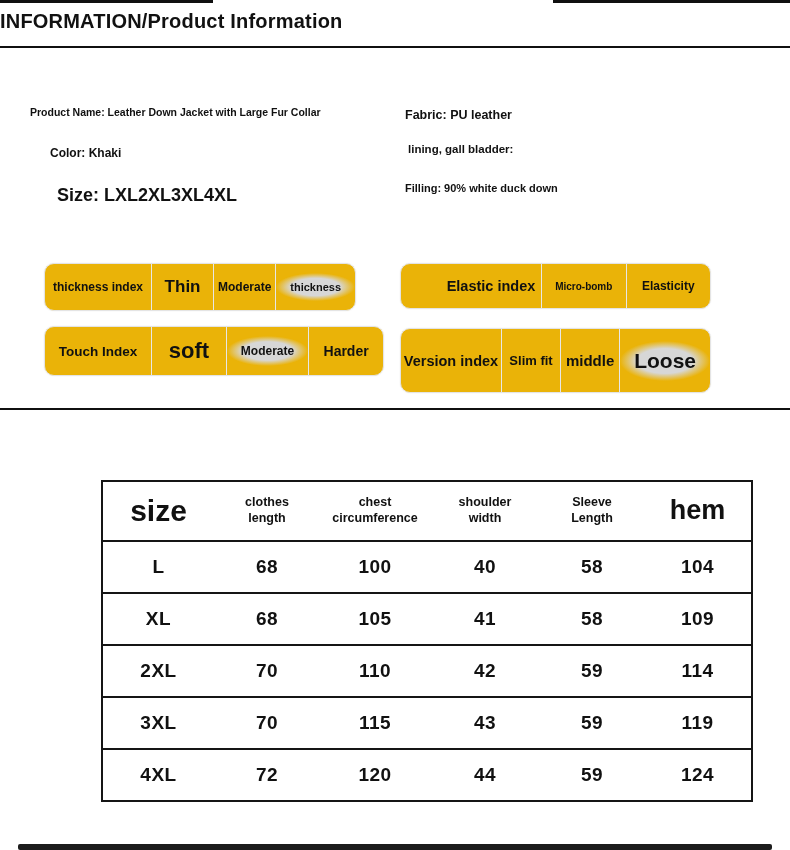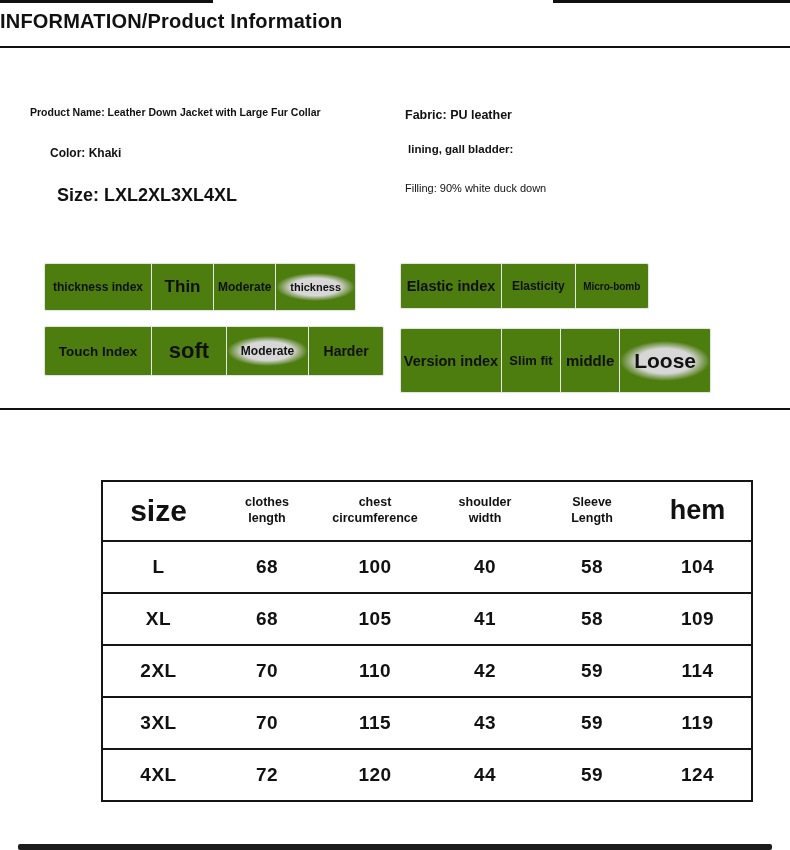--- a/index.html
+++ b/index.html
@@ -20,35 +20,35 @@
     text-align: left; font-size: 20px; font-weight: bold; letter-spacing: 0.2px;
   }
   .title-underline { position: absolute; top: 46px; left: 0; width: 100%; height: 2px; background: #101010; }
 
   
   .prod-name  { position: absolute; left: 30px;  top: 106px; font-size: 10.5px; font-weight: bold; }
   .prod-color { position: absolute; left: 50px;  top: 146px; font-size: 12px;   font-weight: bold; }
   .prod-size  { position: absolute; left: 57px;  top: 185px; font-size: 18px;   font-weight: bold; text-align: right; }
   .prod-fabric  { position: absolute; left: 405px; top: 108px; font-size: 12.5px; font-weight: bold; }
   .prod-lining  { position: absolute; left: 408px; top: 143px; font-size: 11.5px; font-weight: bold; }
-  .prod-filling { position: absolute; left: 405px; top: 182px; font-size: 11px;   font-weight: normal; }
+  .prod-filling { position: absolute; left: 405px; top: 182px; font-size: 11px;   font-weight: bold; }
 
   
   .index-box {
     position: absolute; display: flex; align-items: stretch;
-    border: 1px solid #e4e4e4; border-radius: 2px; background: #4d7c0f;
+    border: 1px solid #e4e4e4; border-radius: 10px; background: #eab308;
     box-shadow: 0 0 0 1px rgba(0,0,0,0.015);
   }
   .idx-label, .idx-cell {
     display: flex; align-items: center; justify-content: center;
     font-weight: bold; text-align: center;
   }
   .idx-cell { border-left: 1px solid #e7e7e7; flex: 1; }
   #box-thickness { left: 44px;  top: 263px; width: 312px; height: 48px; }
-  #box-elastic   { left: 400px; top: 263px; width: 249px; height: 46px; }
+  #box-elastic   { left: 400px; top: 263px; width: 311px; height: 46px; padding-left: 40px; }
   #box-touch     { left: 44px;  top: 326px; width: 340px; height: 50px; }
   #box-version   { left: 400px; top: 328px; width: 311px; height: 65px; }
   #box-thickness .idx-label { width: 106px; font-size: 12px; }
   #box-elastic   .idx-label { width: 100px; font-size: 14.5px; }
   #box-touch     .idx-label { width: 106px; font-size: 13.5px; }
   #box-version   .idx-label { width: 100px; font-size: 14.5px; }
 
   .opt-thin      { font-size: 17px; }
   .opt-moderate1 { font-size: 12px; }
   .opt-thick     { font-size: 11px; }
@@ -122,25 +122,25 @@
     <div class="idx-cell opt-moderate1">
         <span>Moderate</span>
       </div>
     <div class="idx-cell opt-thick">
         <span class="oval">thickness</span>
       </div>
   </div>
 
   <div class="index-box" id="box-elastic">
     <div class="idx-label">Elastic index</div>
+    <div class="idx-cell opt-micro">
+        <span>Micro-bomb</span>
+      </div>
     <div class="idx-cell opt-elastic">
         <span>Elasticity</span>
-      </div>
-    <div class="idx-cell opt-micro">
-        <span>Micro-bomb</span>
       </div>
   </div>
 
   <div class="index-box" id="box-touch">
     <div class="idx-label">Touch Index</div>
     <div class="idx-cell opt-soft">
         <span>soft</span>
       </div>
     <div class="idx-cell opt-moderate2">
         <span class="oval">Moderate</span>

